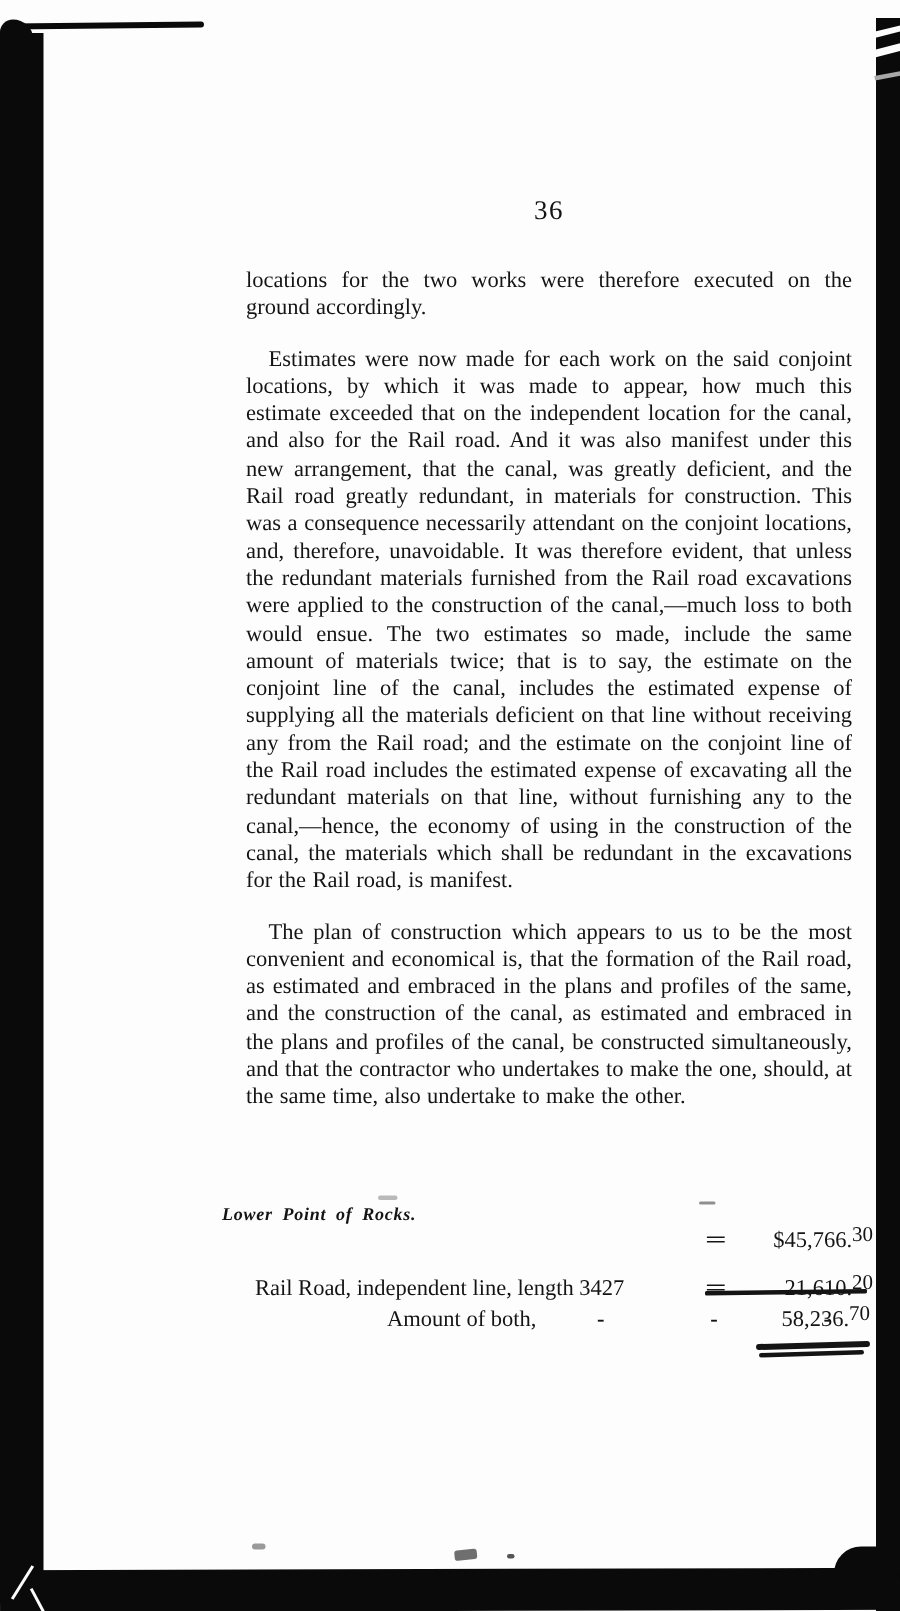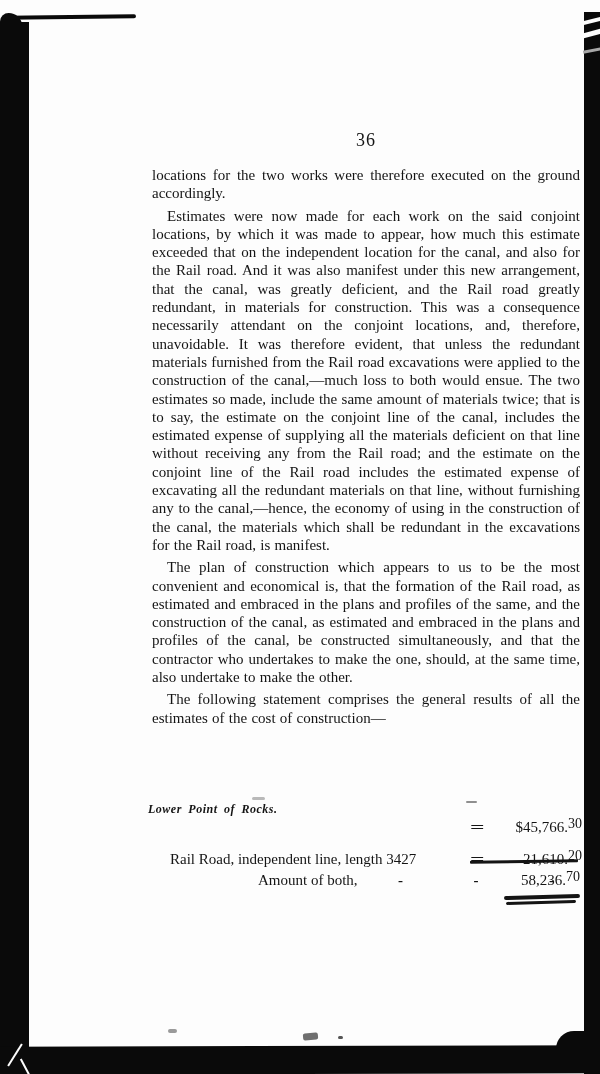--- a/index.html
+++ b/index.html
@@ -73,21 +73,21 @@
     position: absolute; left: 148px; top: 130px; width: 436px;
     text-align: center; font-size: 18px; letter-spacing: 1px;
   }
   .body-text {
     position: absolute; left: 148px; top: 162px; width: 436px; height: 622px;
     overflow: hidden;
     font-size: 15px; line-height: 18.3px;
     text-align: justify;
     word-spacing: 0.5px;
   }
-  .body-text p { margin: 4px; }
+  .body-text p { margin: 16px; }
   .body-text p.indent { text-indent: 15px; }
 
   .statement {
     position: absolute; left: 148px; top: 786px; width: 436px; height: 125px;
     font-size: 15px;
   }
   .stmt-heading {
     position: absolute; left: 0; top: 16px; width: 100%;
     font-style: italic; font-weight: bold;
     font-size: 12px; letter-spacing: 0.5px; word-spacing: 3px;
@@ -143,21 +143,20 @@
   <div class="speck speck-3"></div>
   <div class="speck speck-4"></div>
   <div class="speck speck-5"></div>
 
   <div class="page-number">36</div>
 
   <div class="body-text">
     <p>locations for the two works were therefore executed on the ground accordingly.</p>
     <p class="indent">Estimates were now made for each work on the said conjoint locations, by which it was made to appear, how much this estimate exceeded that on the independent location for the canal, and also for the Rail road.  And it was also manifest under this new arrangement, that the canal, was greatly deficient, and the Rail road greatly redundant, in materials for construction.  This was a consequence necessarily attendant on the conjoint locations, and, therefore, unavoidable.  It was therefore evident, that unless the redundant materials furnished from the Rail road excavations were applied to the construction of the canal,—much loss to both would ensue.  The two estimates so made, include the same amount of materials twice; that is to say, the estimate on the conjoint line of the canal, includes the estimated expense of supplying all the materials deficient on that line without receiving any from the Rail road; and the estimate on the conjoint line of the Rail road includes the estimated expense of excavating all the redundant materials on that line, without furnishing any to the canal,—hence, the economy of using in the construction of the canal, the materials which shall be redundant in the excavations for the Rail road, is manifest.</p>
     <p class="indent">The plan of construction which appears to us to be the most convenient and economical is, that the formation of the Rail road, as estimated and embraced in the plans and profiles of the same, and the construction of the canal, as estimated and embraced in the plans and profiles of the canal, be constructed simultaneously, and that the contractor who undertakes to make the one, should, at the same time, also undertake to make the other.</p>
-    <p class="indent">The following statement comprises the general results of all the estimates of the cost of construction—</p>
   </div>
 
   <div class="statement">
     <div class="stmt-heading">Lower Point of Rocks.</div>
 
     <div class="stmt-row stmt-row-1">
       <span class="eq">=</span>
       <span class="amount"><span>$45,766.</span><span class="cents">30</span></span>
     </div>
 

